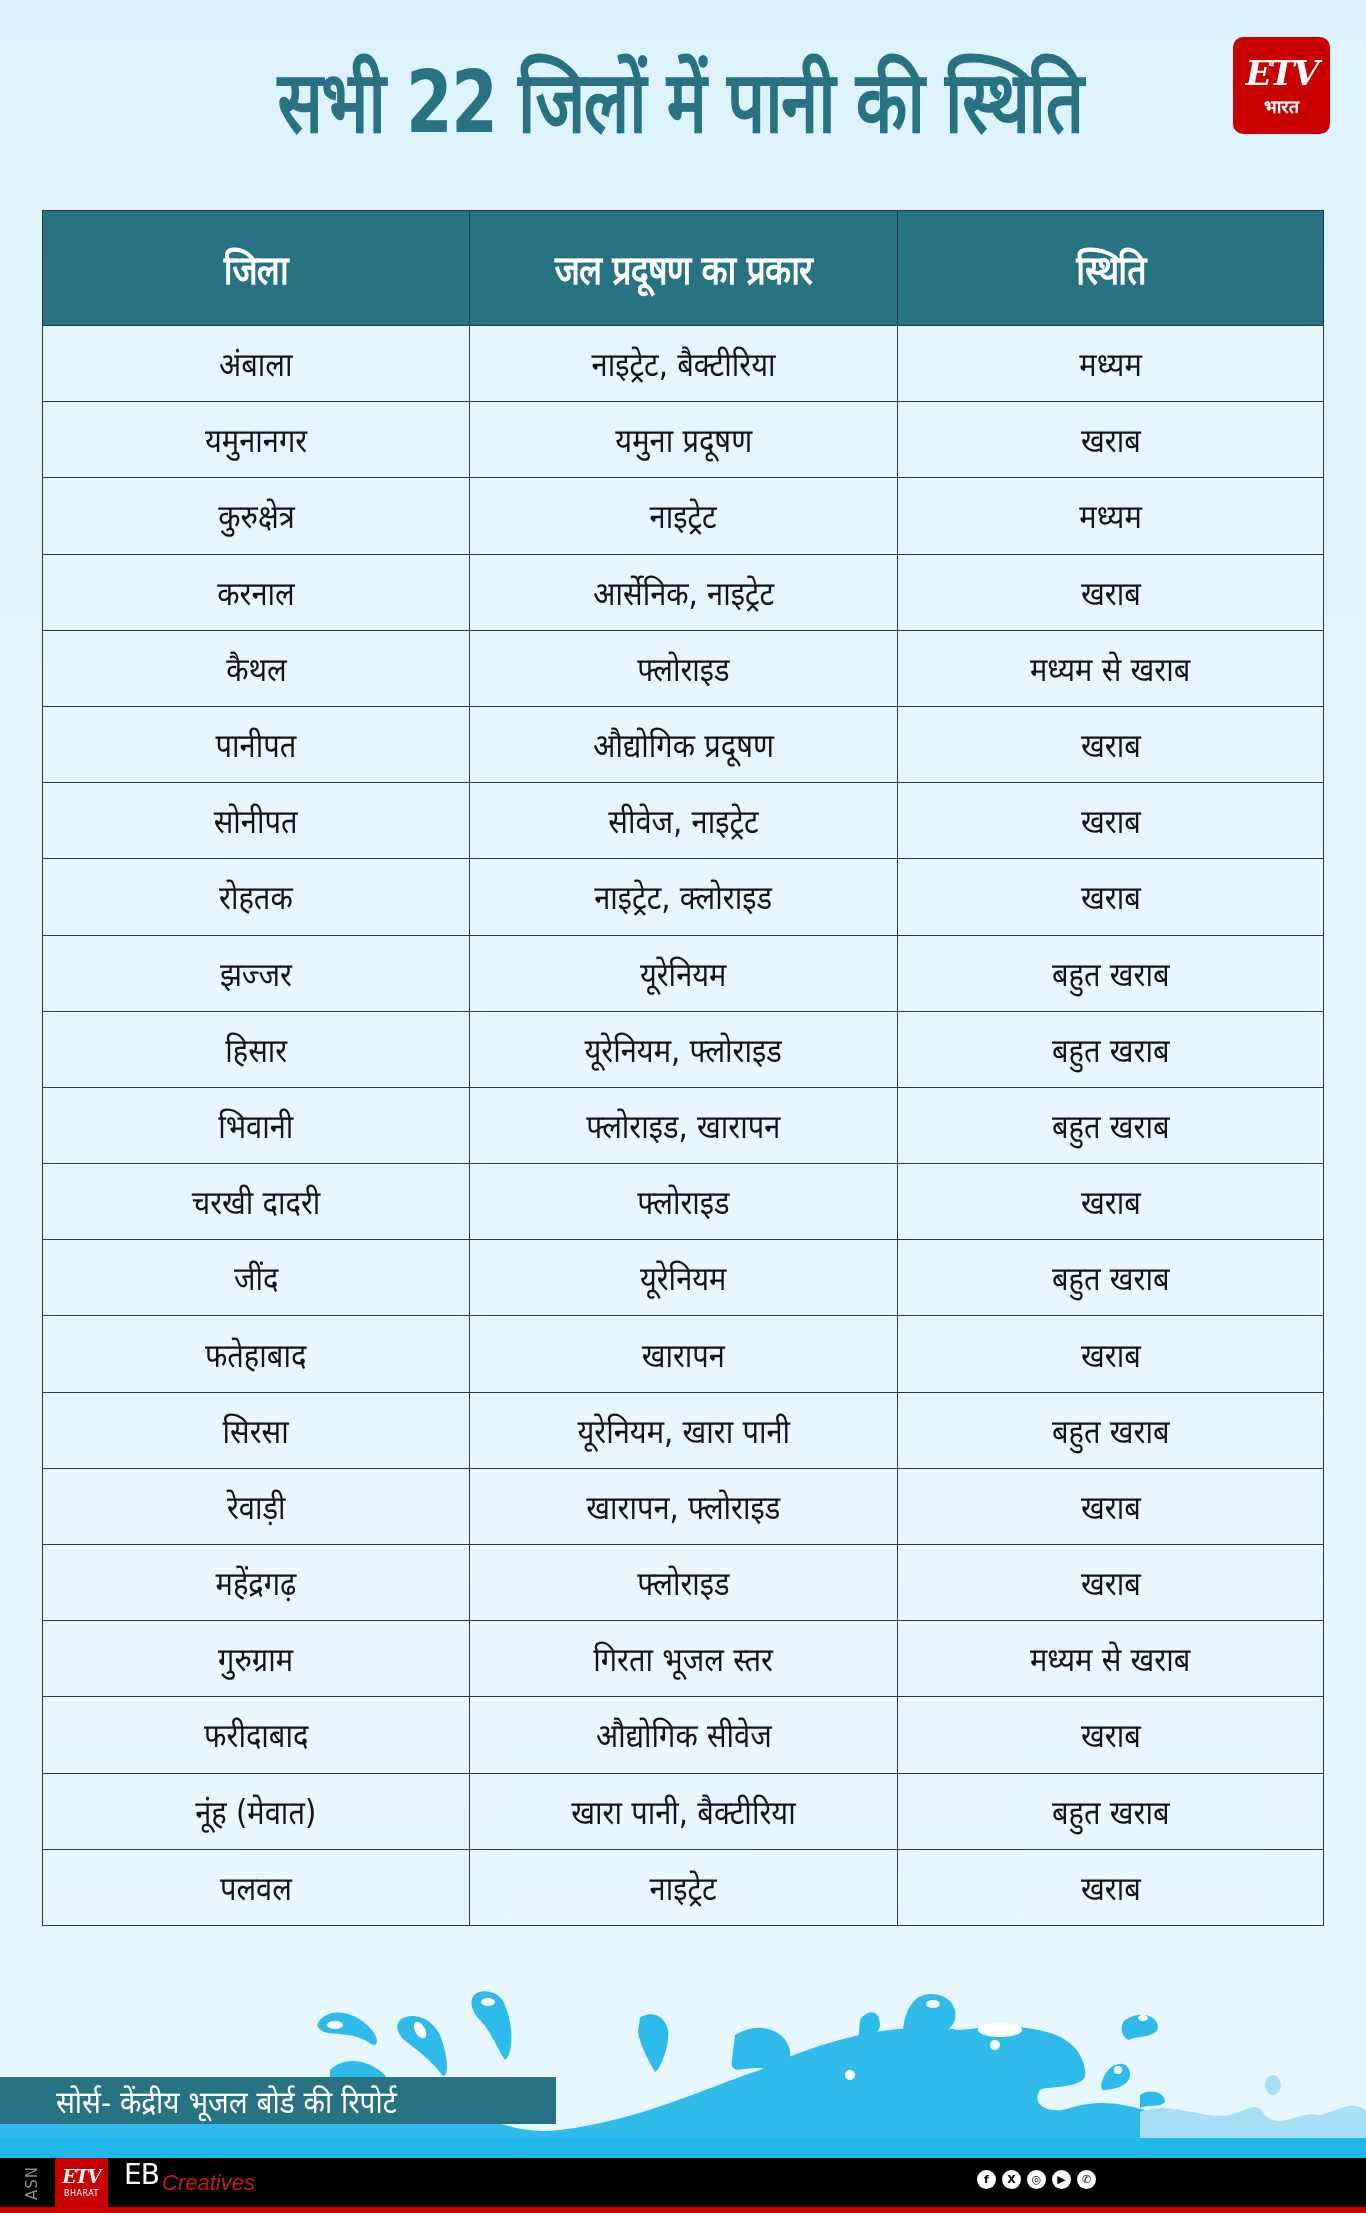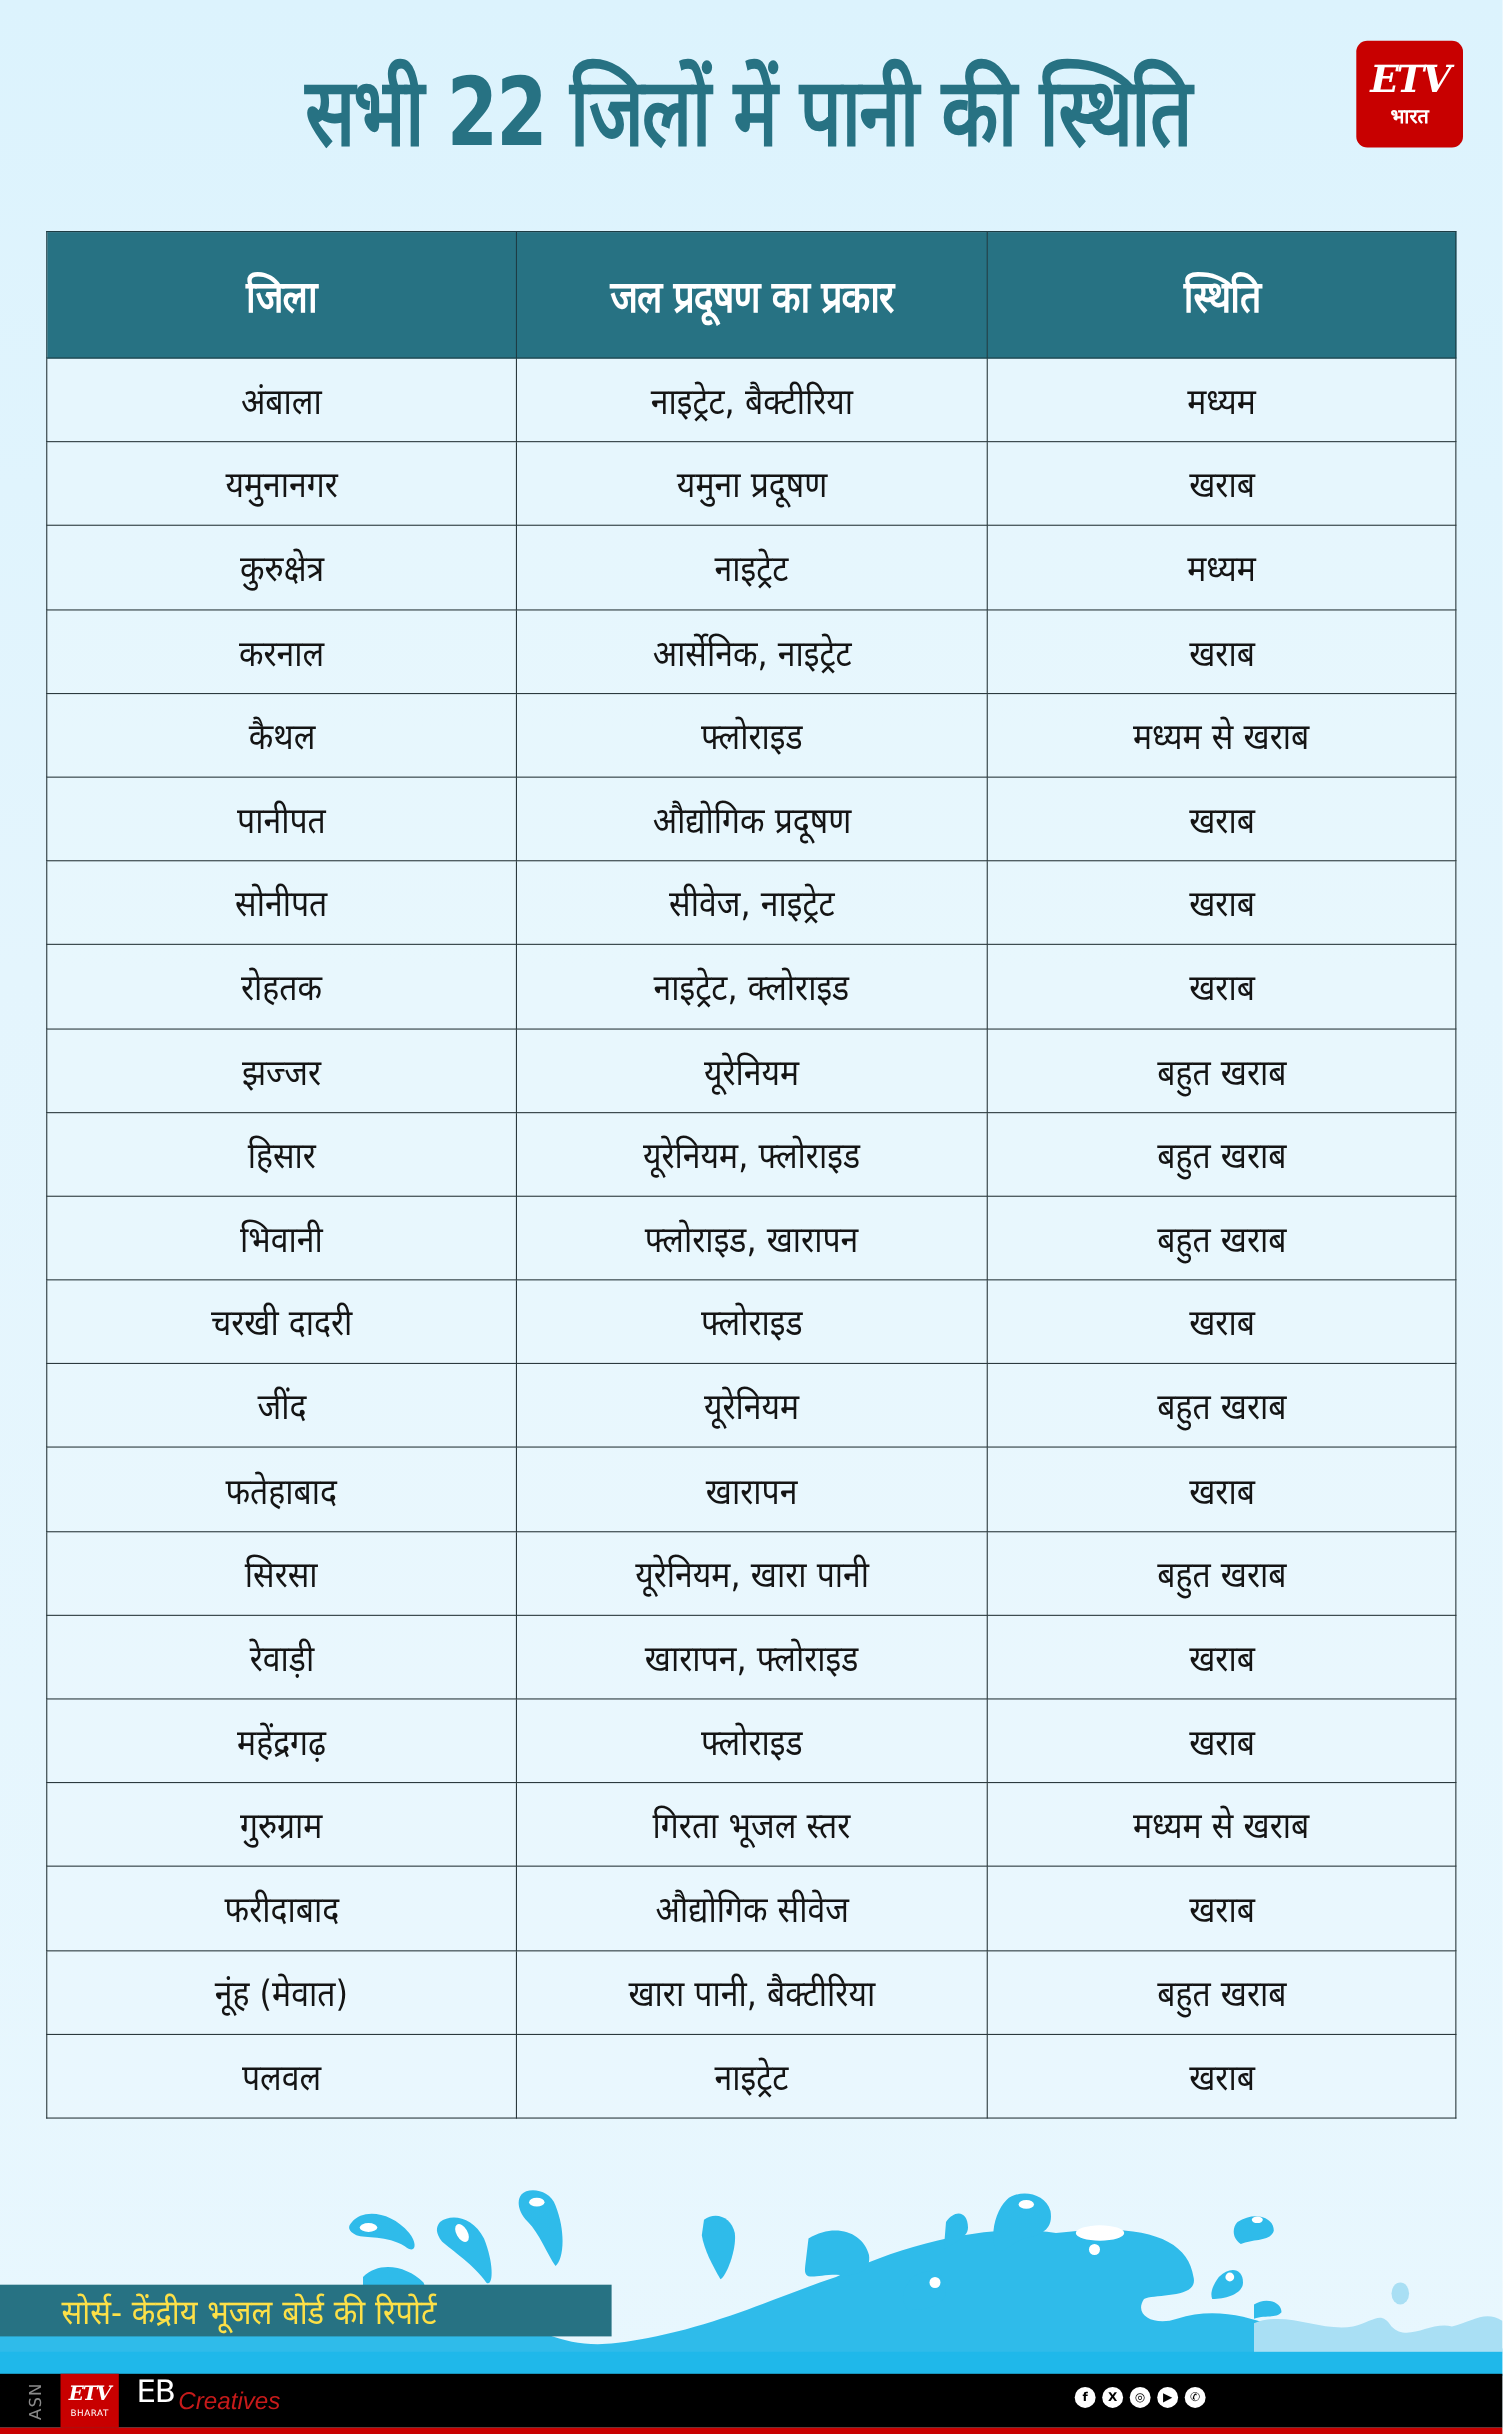--- a/index.html
+++ b/index.html
@@ -88,21 +88,21 @@
     .splash {
       position: absolute;
       left: 0; top: 1990px;
       width: 1366px; height: 170px;
     }
     .caption {
       position: absolute;
       left: 0; top: 2077px;
       width: 556px; height: 47px;
       background: #277283;
-      color: #fde047;
+      color: #ffffff;
       font-size: 31px;
       display: flex; align-items: center;
       padding-left: 56px;
       white-space: nowrap;
     }
     .caption span { display: inline-block; transform: scaleX(0.9); transform-origin: left center; }
 
     .footer {
       position: absolute;
       left: 0; top: 2158px;

